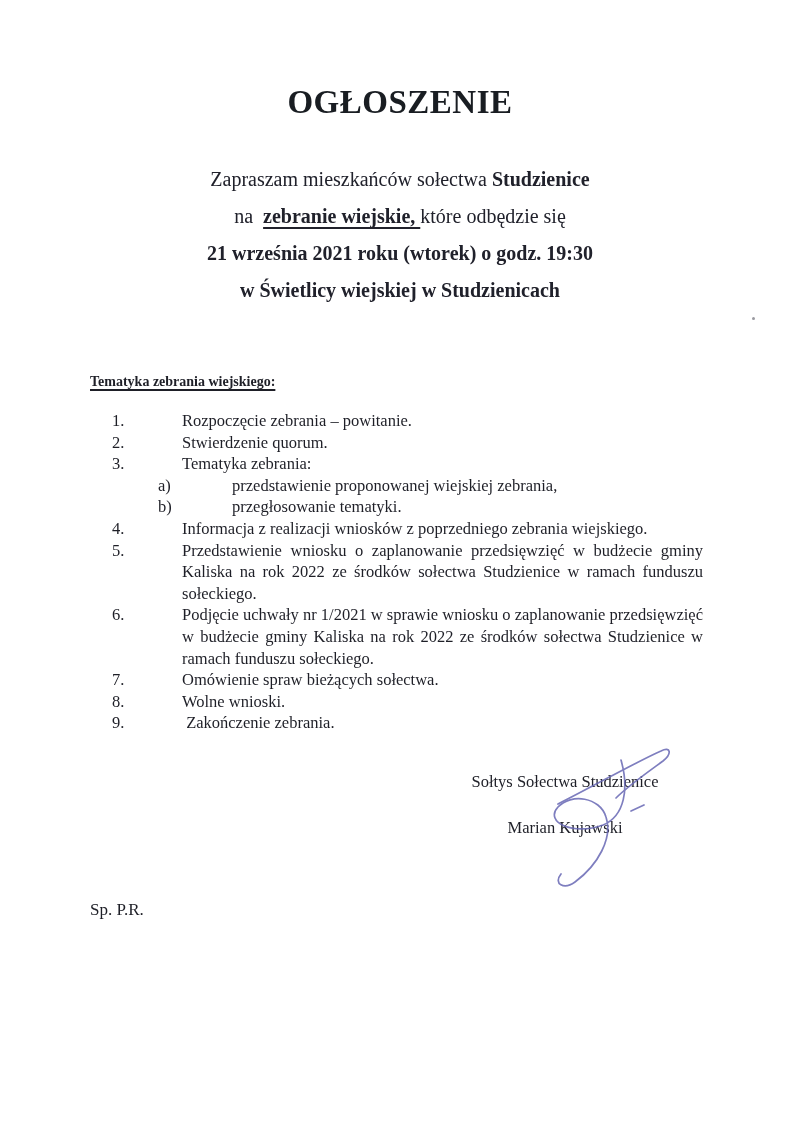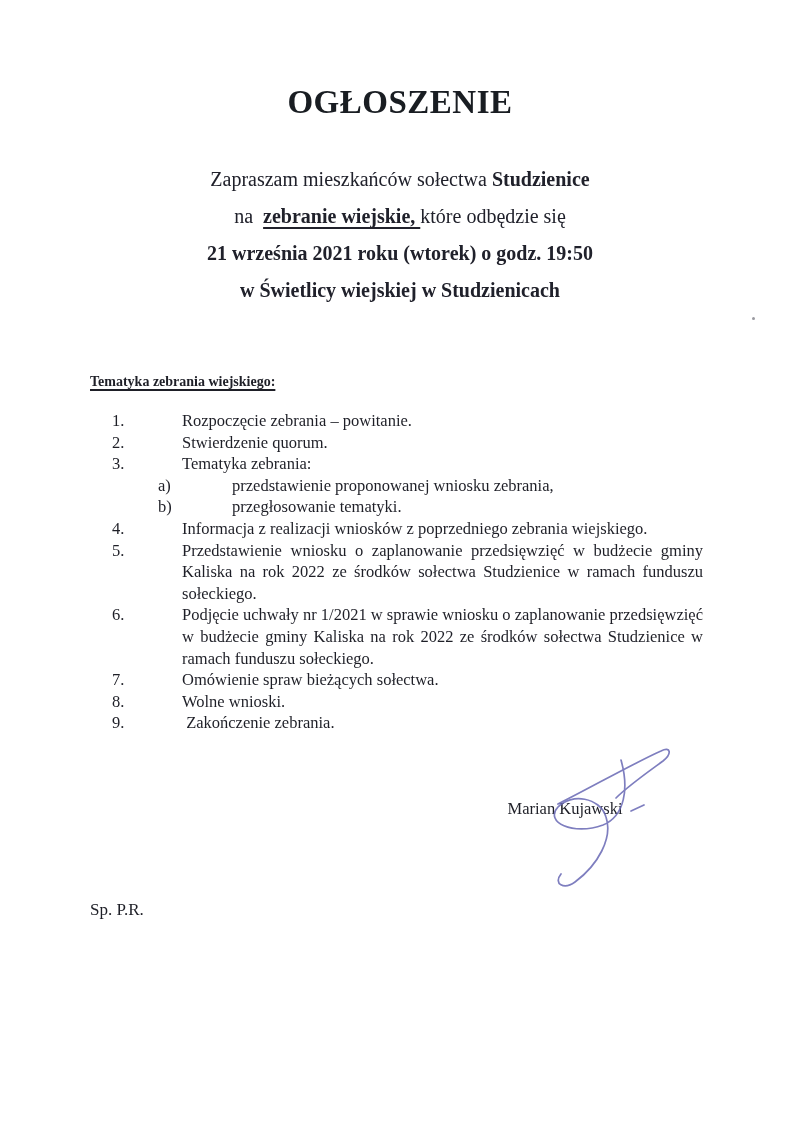--- a/index.html
+++ b/index.html
@@ -90,42 +90,42 @@
 </head>
 <body>
 
 <div class="page">
 
   <h1 class="title">OGŁOSZENIE</h1>
 
   <div class="intro">
     <div><span>Zapraszam mieszkańców sołectwa </span><span class="b">Studzienice</span></div>
     <div><span>na&nbsp; </span><span class="b u">zebranie wiejskie,&nbsp;</span><span>które odbędzie się</span></div>
-    <div class="b">21 września 2021 roku (wtorek) o godz. 19:50</div>
+    <div class="b">21 września 2021 roku (wtorek) o godz. 19:30</div>
     <div class="b">w Świetlicy wiejskiej w Studzienicach</div>
   </div>
 
   <div class="agenda-heading">Tematyka zebrania wiejskiego:</div>
 
   <div class="agenda-list">
     <div class="agenda-item">
       <span class="num">1.</span>
       <span class="txt">Rozpoczęcie zebrania – powitanie.</span>
     </div>
     <div class="agenda-item">
       <span class="num">2.</span>
       <span class="txt">Stwierdzenie quorum.</span>
     </div>
     <div class="agenda-item">
       <span class="num">3.</span>
       <span class="txt">Tematyka zebrania:</span>
     </div>
     <div class="agenda-item sub">
       <span class="num">a)</span>
-      <span class="txt">przedstawienie proponowanej wniosku zebrania,</span>
+      <span class="txt">przedstawienie proponowanej wiejskiej zebrania,</span>
     </div>
     <div class="agenda-item sub">
       <span class="num">b)</span>
       <span class="txt">przegłosowanie tematyki.</span>
     </div>
     <div class="agenda-item">
       <span class="num">4.</span>
       <span class="txt">Informacja z realizacji wniosków z poprzedniego zebrania wiejskiego.</span>
     </div>
     <div class="agenda-item justify">
@@ -144,20 +144,21 @@
       <span class="num">8.</span>
       <span class="txt">Wolne wnioski.</span>
     </div>
     <div class="agenda-item">
       <span class="num">9.</span>
       <span class="txt">&nbsp;Zakończenie zebrania.</span>
     </div>
   </div>
 
   <div class="signature">
+    <div>Sołtys Sołectwa Studzienice</div>
     <div class="sig-name">Marian Kujawski</div>
   </div>
 
   <svg class="signature-ink" viewBox="0 0 170 150" xmlns="http://www.w3.org/2000/svg">
     <path d="M 38,60 C 70,44 116,18 141,7 C 151,2 152,10 143,17 C 128,28 108,42 96,54" fill="none" stroke-width="1.7" stroke-linecap="round" stroke="#6868b4"></path>
     <path d="M 101,16 C 109,44 105,72 83,81 C 53,92 24,78 38,63 C 51,49 80,53 86,73 C 93,94 78,121 55,138 C 44,146 33,140 41,130" fill="none" stroke-width="1.7" stroke-linecap="round" stroke="#6868b4"></path>
     <path d="M 111,67 L 124,61" fill="none" stroke-width="1.7" stroke-linecap="round" stroke="#6868b4"></path>
   </svg>
 
   <div class="spnote">Sp. P.R.</div>

